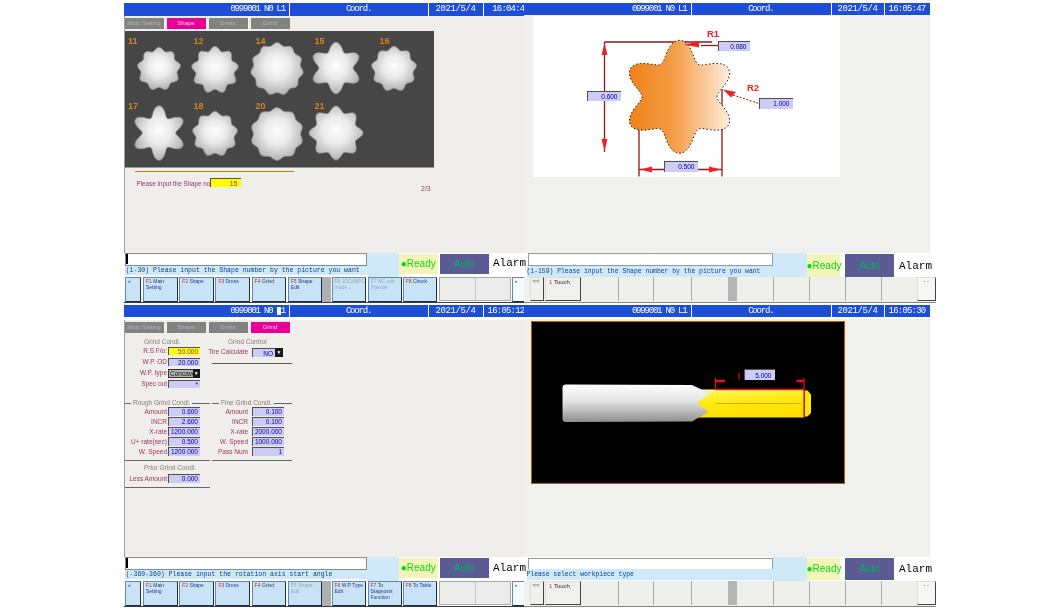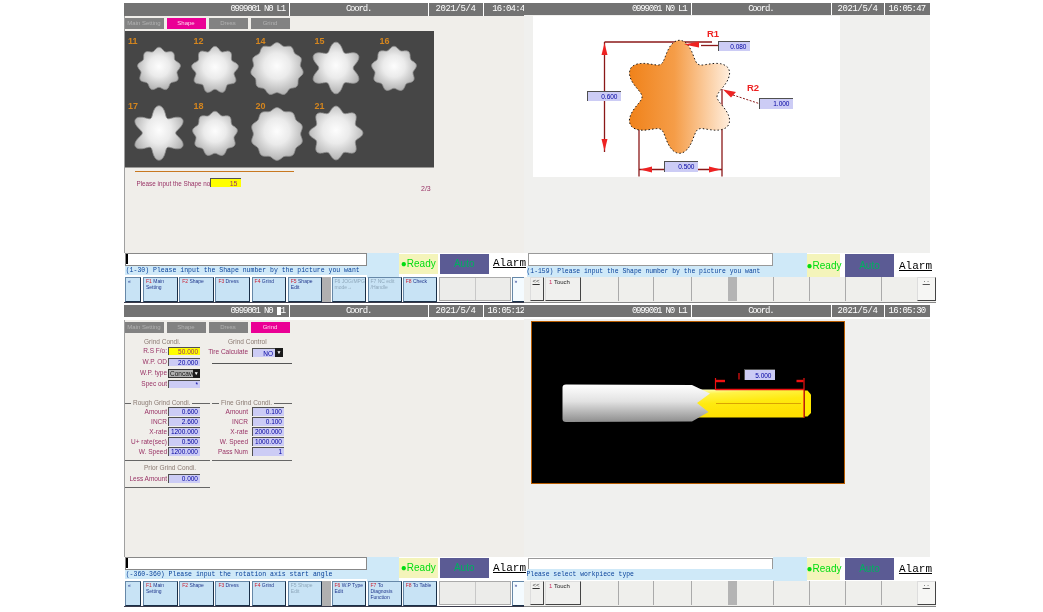--- a/index.html
+++ b/index.html
@@ -1,19 +1,19 @@
 <!DOCTYPE html>
 <html><head><meta charset="utf-8">
 <style>
 html,body{margin:0;padding:0;background:#ffffff;}
 #stage{position:relative;width:1043px;height:612px;background:#ffffff;overflow:hidden;
   font-family:"Liberation Sans",sans-serif;}
 .abs{position:absolute;}
-.mono{font-family:"Liberation Mono",monospace;text-decoration:underline;}
-.tbar{background:#737373;}
+.mono{font-family:"Liberation Mono",monospace;}
+.tbar{background:#1d4ed8;}
 .tbtxt{color:#ffffff;font-family:"Liberation Mono",monospace;font-size:9px;letter-spacing:-1.2px;line-height:12.5px;white-space:nowrap;}
 .tsep{position:absolute;top:0px;width:1.2px;height:12.5px;background:#ffffff;}
 .tab{position:absolute;height:10.5px;background:#828282;color:#b2b2b2;font-size:6px;
   text-align:center;line-height:10.5px;white-space:nowrap;overflow:hidden;}
 .tabsel{background:#ea0095;color:#ffd8ee;}
 .lav{position:absolute;background:#ccccf5;border-top:1px solid #505050;border-left:1px solid #505050;
   color:#0000a0;font-size:6.5px;text-align:right;line-height:8px;white-space:nowrap;}
 .mlabel{position:absolute;color:#993366;font-size:6.5px;line-height:8px;white-space:nowrap;}
 .mhead{position:absolute;color:#8a7a72;font-size:6.5px;line-height:8px;white-space:nowrap;}
 .msg{background:#cfe9f8;color:#084099;font-family:"Liberation Mono",monospace;white-space:nowrap;overflow:hidden;}

